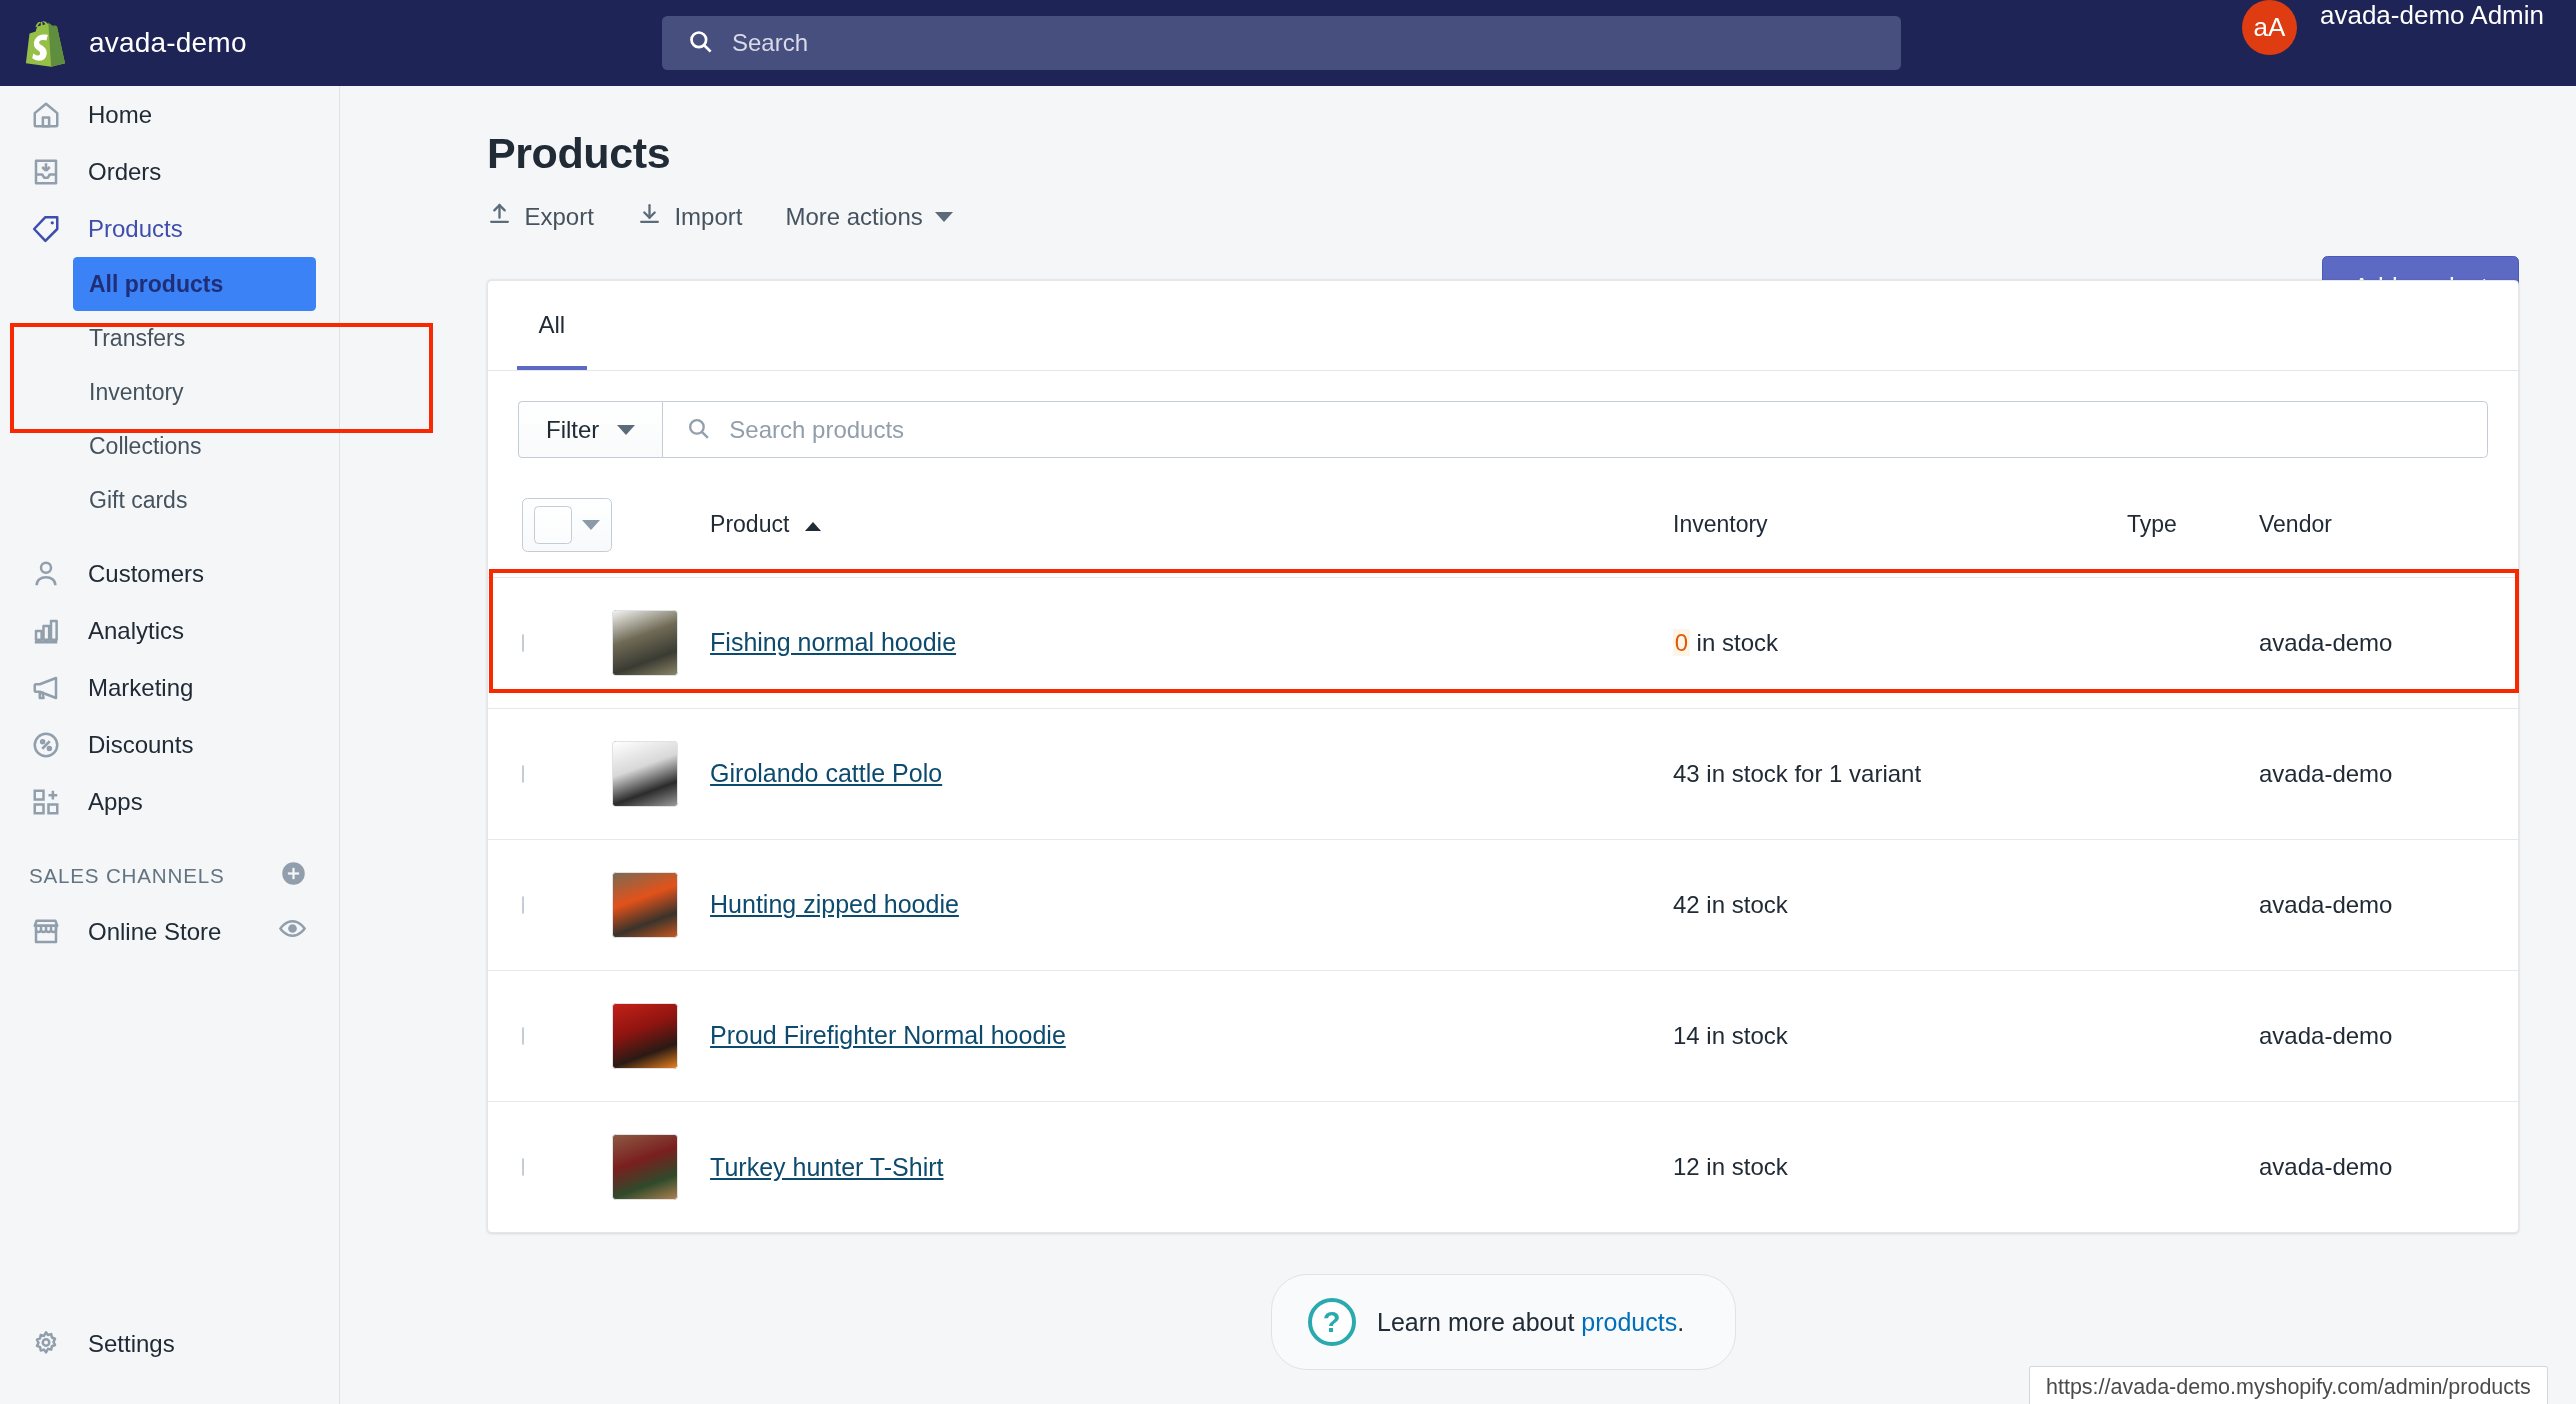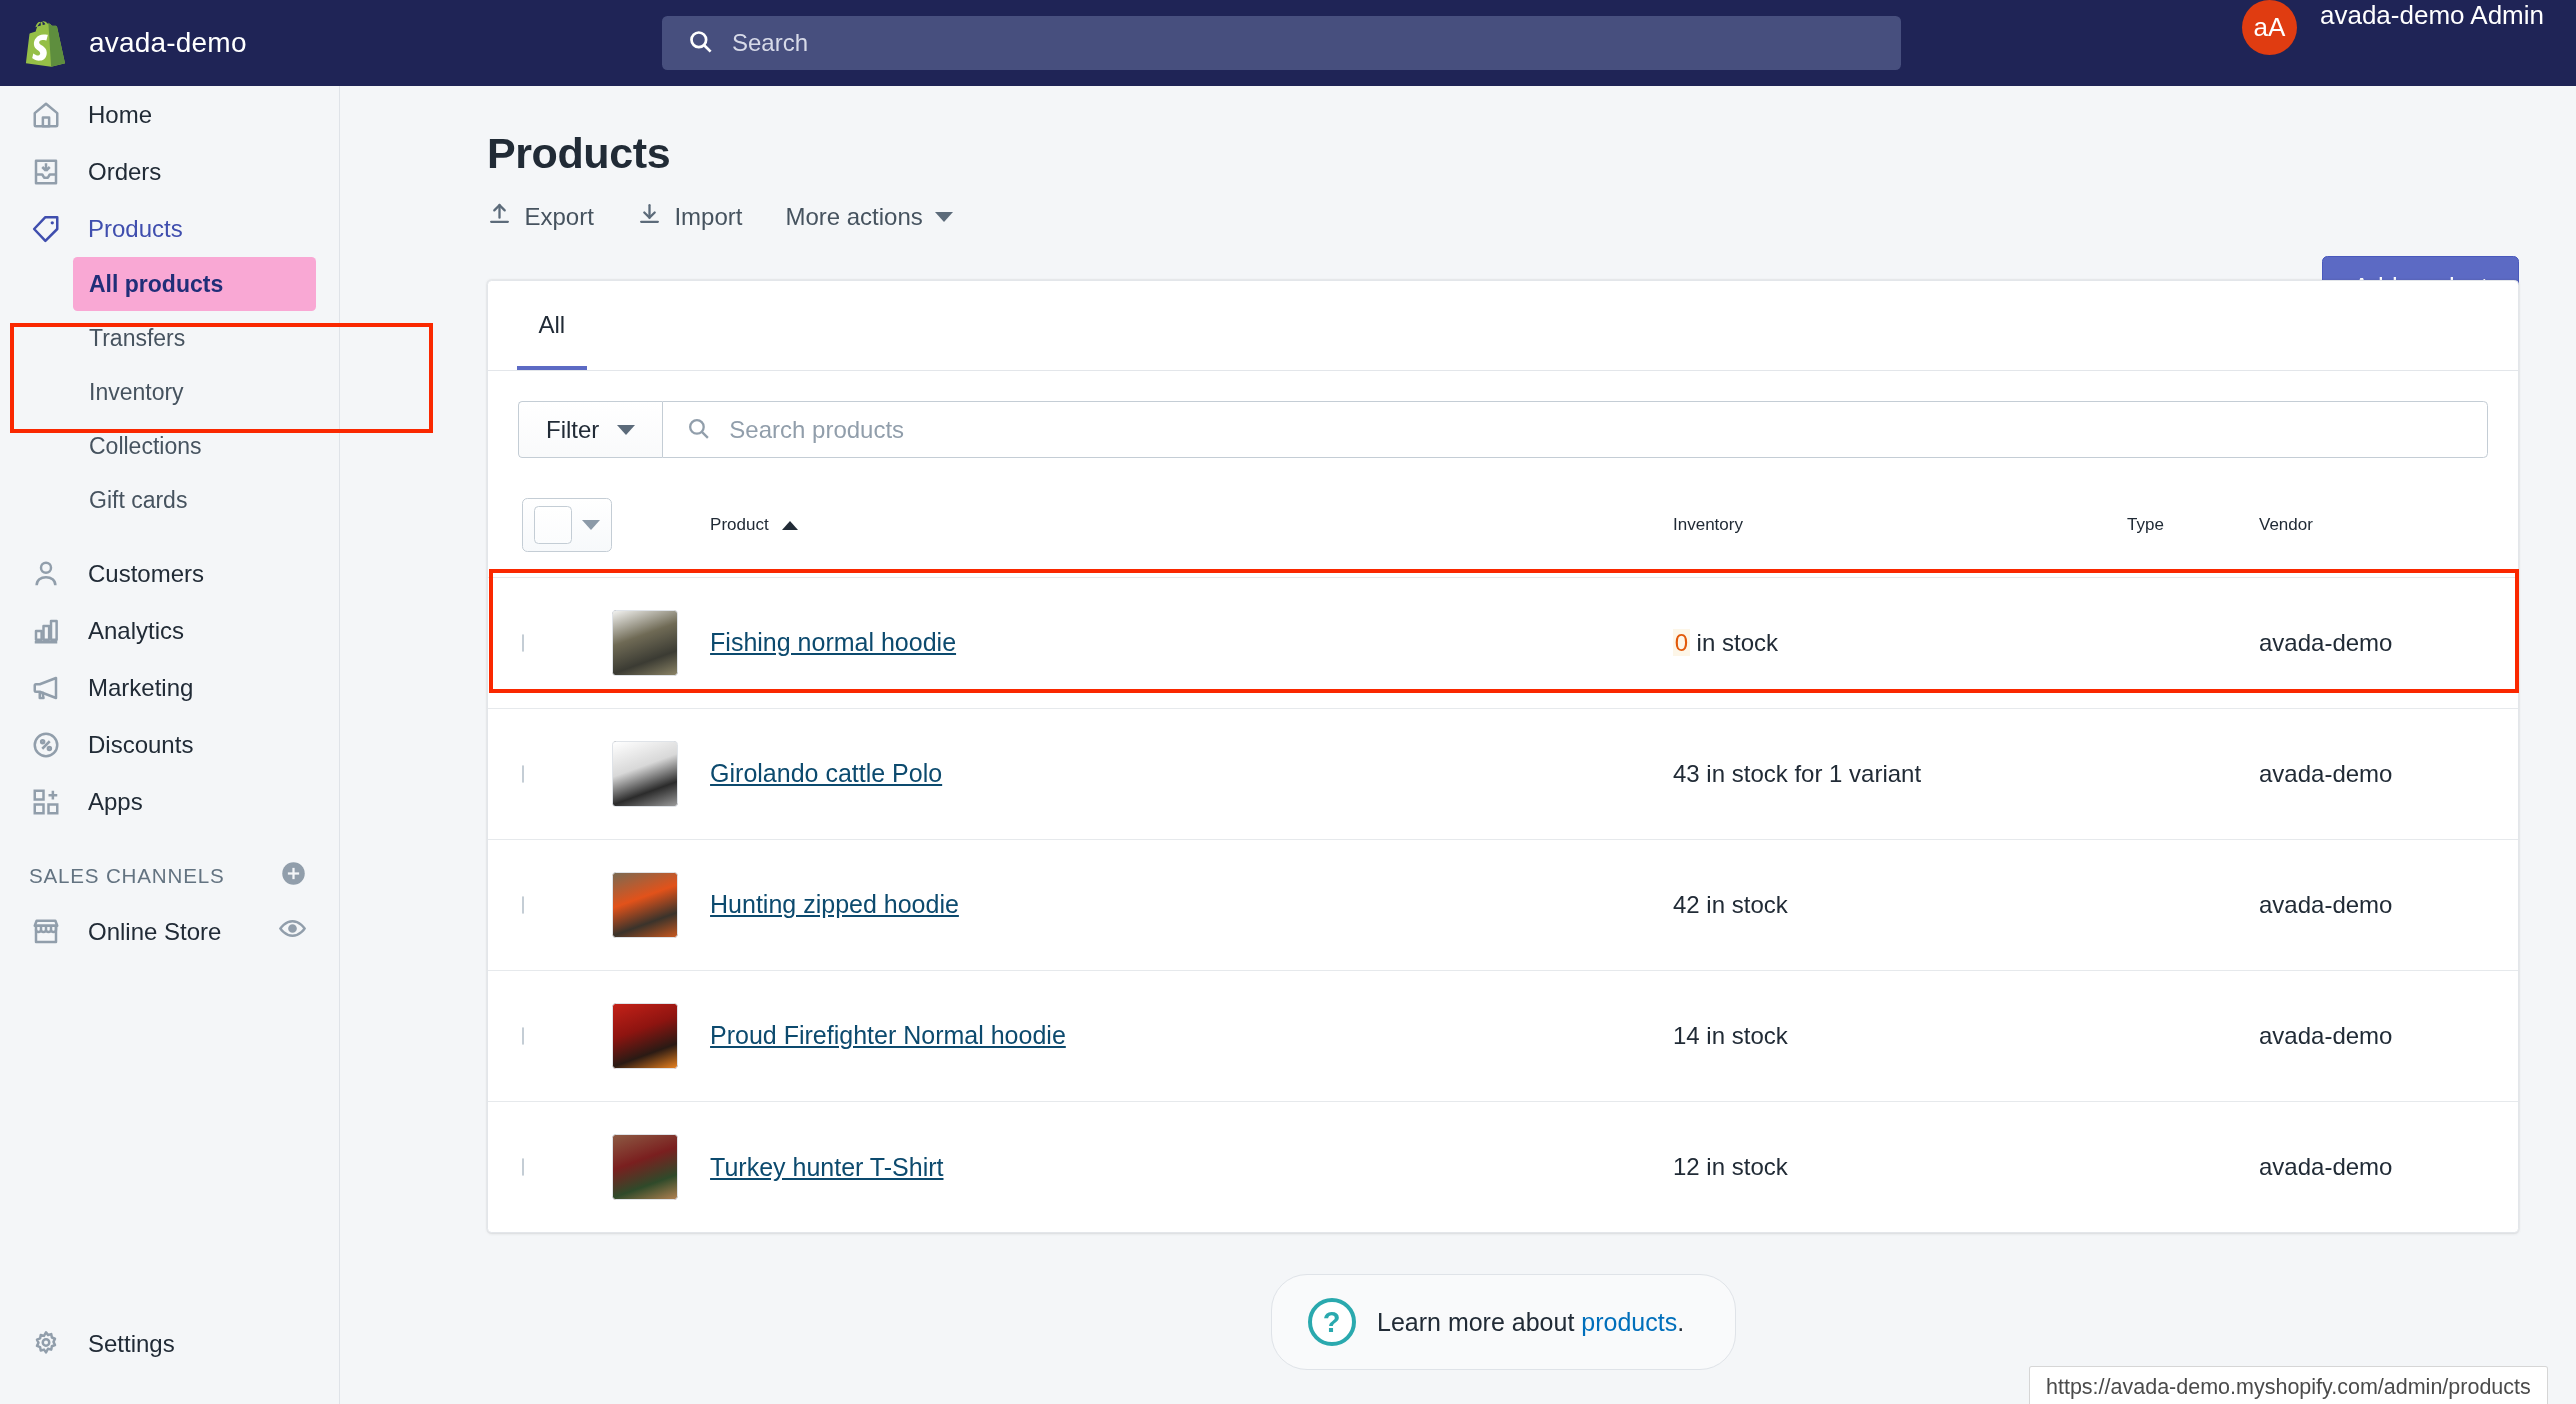--- a/index.html
+++ b/index.html
@@ -53,21 +53,21 @@
     font-size: 24px; color: #212b36;
   }
   .nav-item .ico { width: 34px; height: 34px; display: flex; align-items: center; justify-content: center; flex: none; }
   .nav-item.active { color: #3f4eae; }
   .nav-item.active .ico svg { stroke: #3f4eae; }
   .sub-item {
     height: 54px; margin-left: 73px; margin-right: 23px;
     display: flex; align-items: center; padding-left: 16px;
     font-size: 23px; color: #46535f; border-radius: 4.5px;
   }
-  .sub-item.selected { background: #f9a8d4; color: #202e78; font-weight: bold; }
+  .sub-item.selected { background: #3b82f6; color: #202e78; font-weight: bold; }
   .nav-gap { height: 18px; }
   .section-label {
     display: flex; align-items: center; justify-content: space-between;
     padding: 0 32px 0 29px; height: 55px;
     color: #637381; font-size: 20.6px; letter-spacing: 0.8px;
   }
   .settings-row {
     position: absolute; bottom: 32px; left: 0; width: 100%;
   }
 
@@ -122,21 +122,21 @@
   }
   .search-products {
     flex: 1; display: flex; align-items: center; gap: 18px;
     border: 0.9px solid #c4cdd5; border-radius: 0 4.5px 4.5px 0;
     background: #fff; padding: 0 23px; height: 57px;
   }
   .search-products .ph { color: #919eab; font-size: 24px; }
 
   
   table { width: 100%; border-collapse: collapse; margin-top: 27px; }
-  th { text-align: left; font-weight: normal; font-size: 17px; color: #212b36; padding: 12.5px 0 25px 0; }
+  th { text-align: left; font-weight: normal; font-size: 23px; color: #212b36; padding: 12.5px 0 25px 0; }
   td { padding: 0; vertical-align: middle; border-top: 0.9px solid #e6e9ec; }
   .col-check { width: 114px; padding-left: 34px !important; }
   .col-thumb { width: 98px; }
   .col-name { }
   .col-inv { width: 454px; }
   .col-type { width: 132px; }
   .col-vendor { width: 259px; }
 
   .chk {
     width: 38px; height: 38px; border: 0.9px solid #c4cdd5; border-radius: 4.5px;

